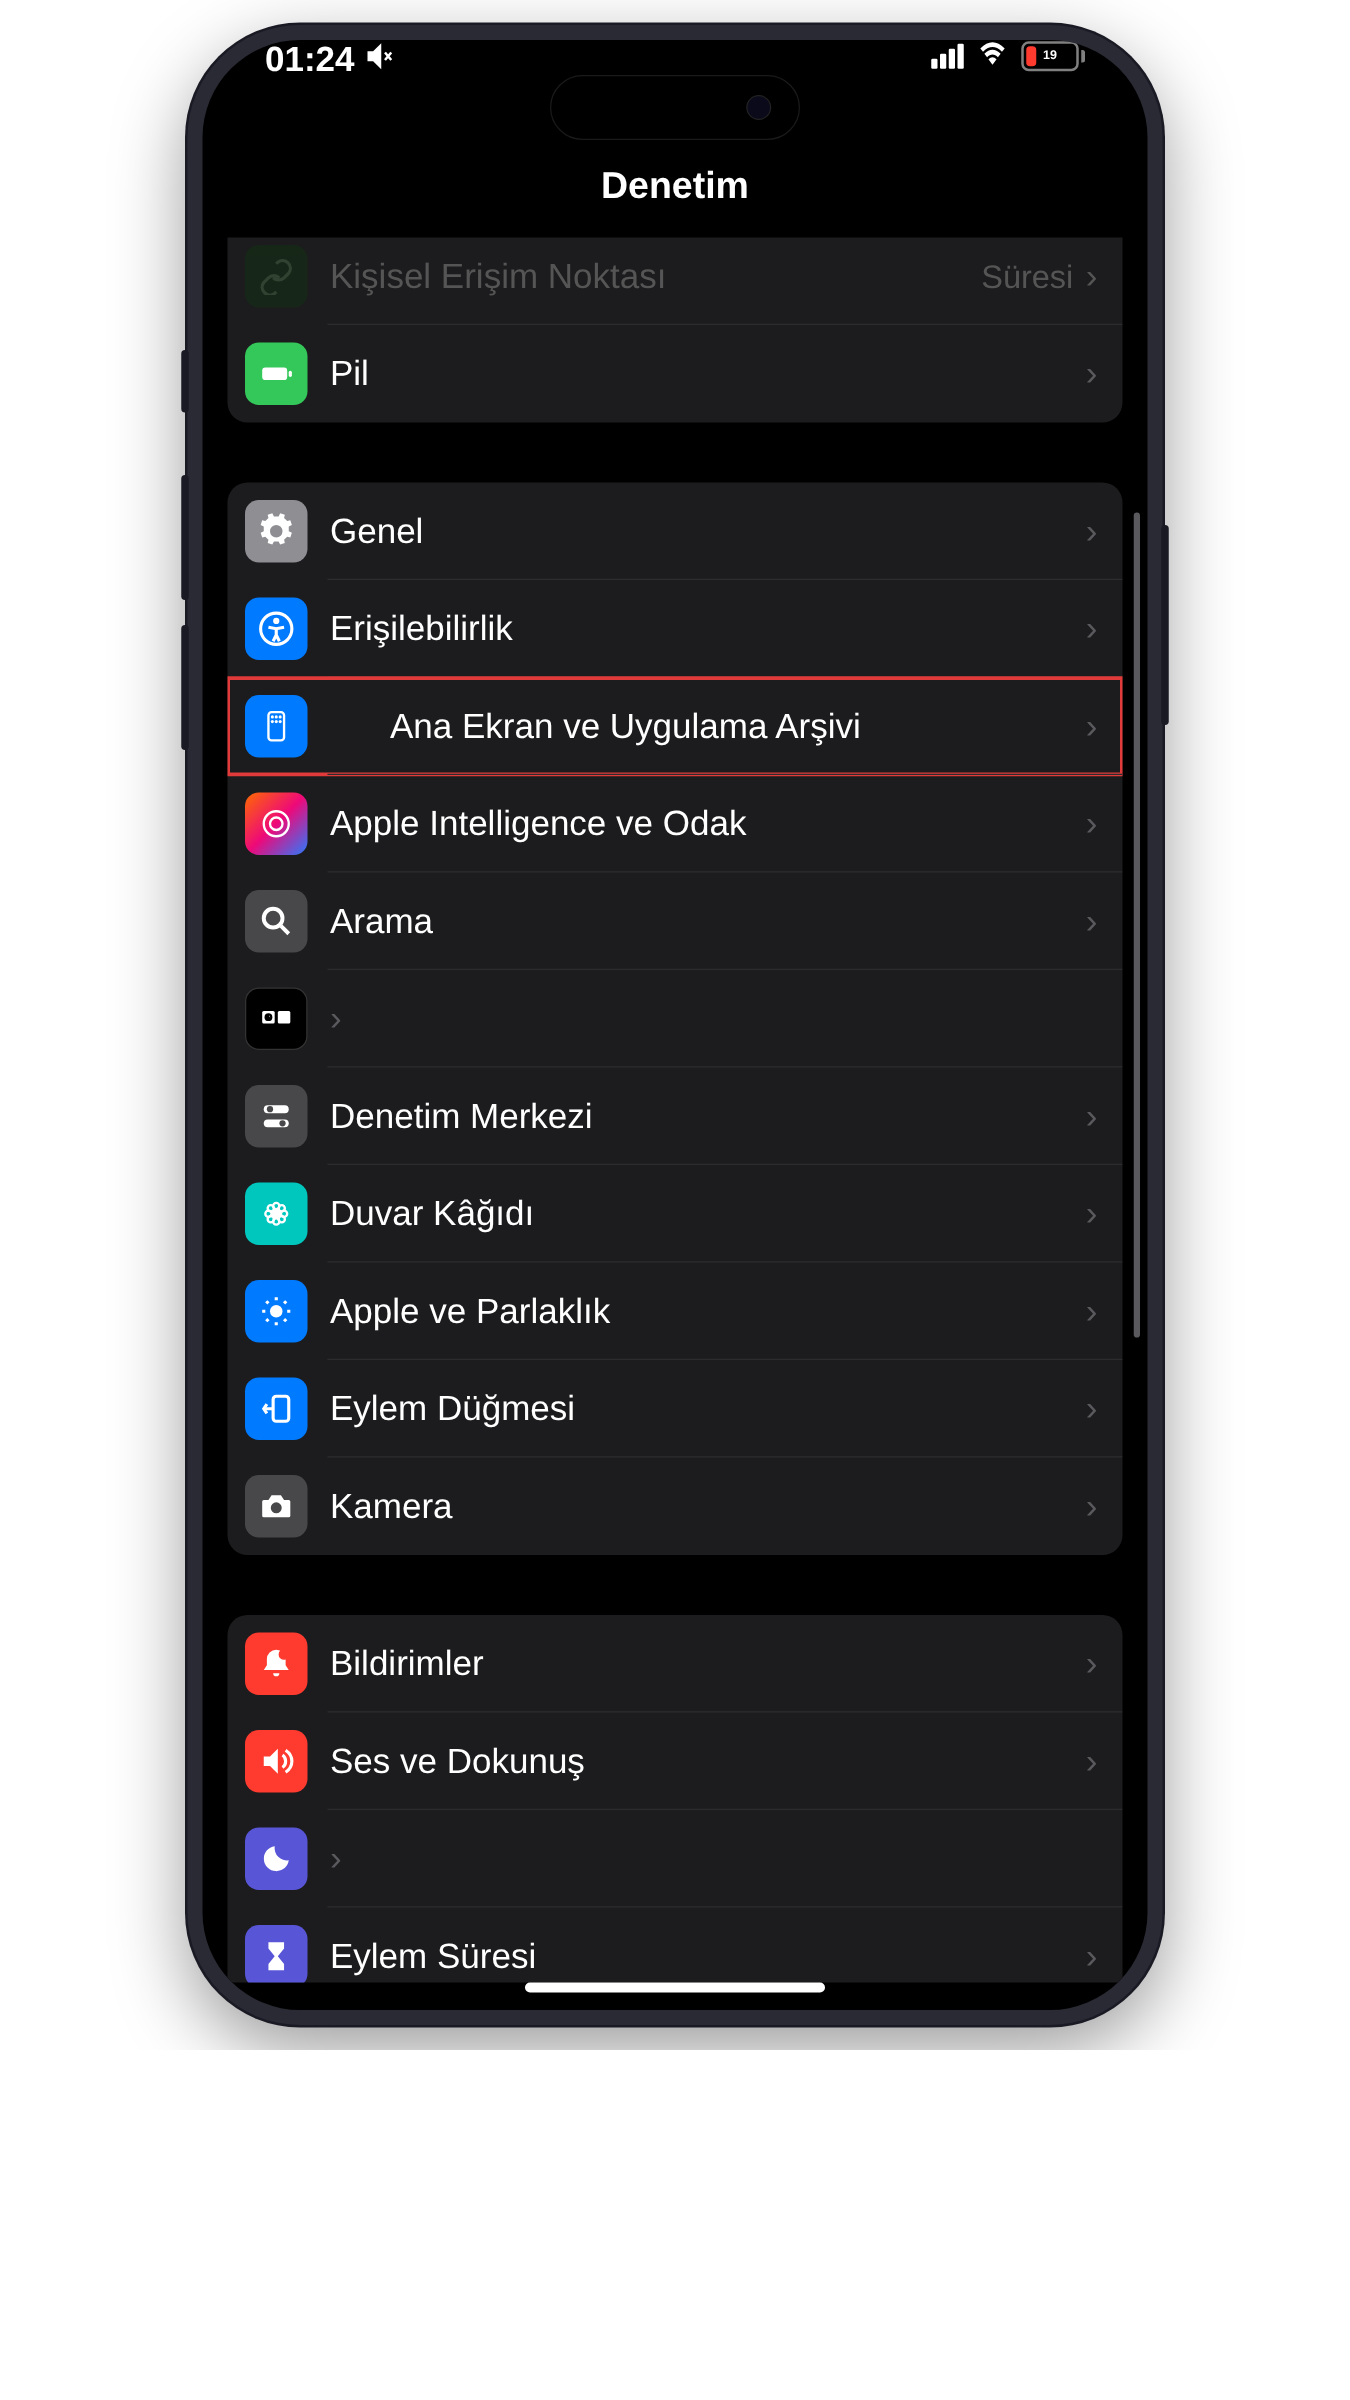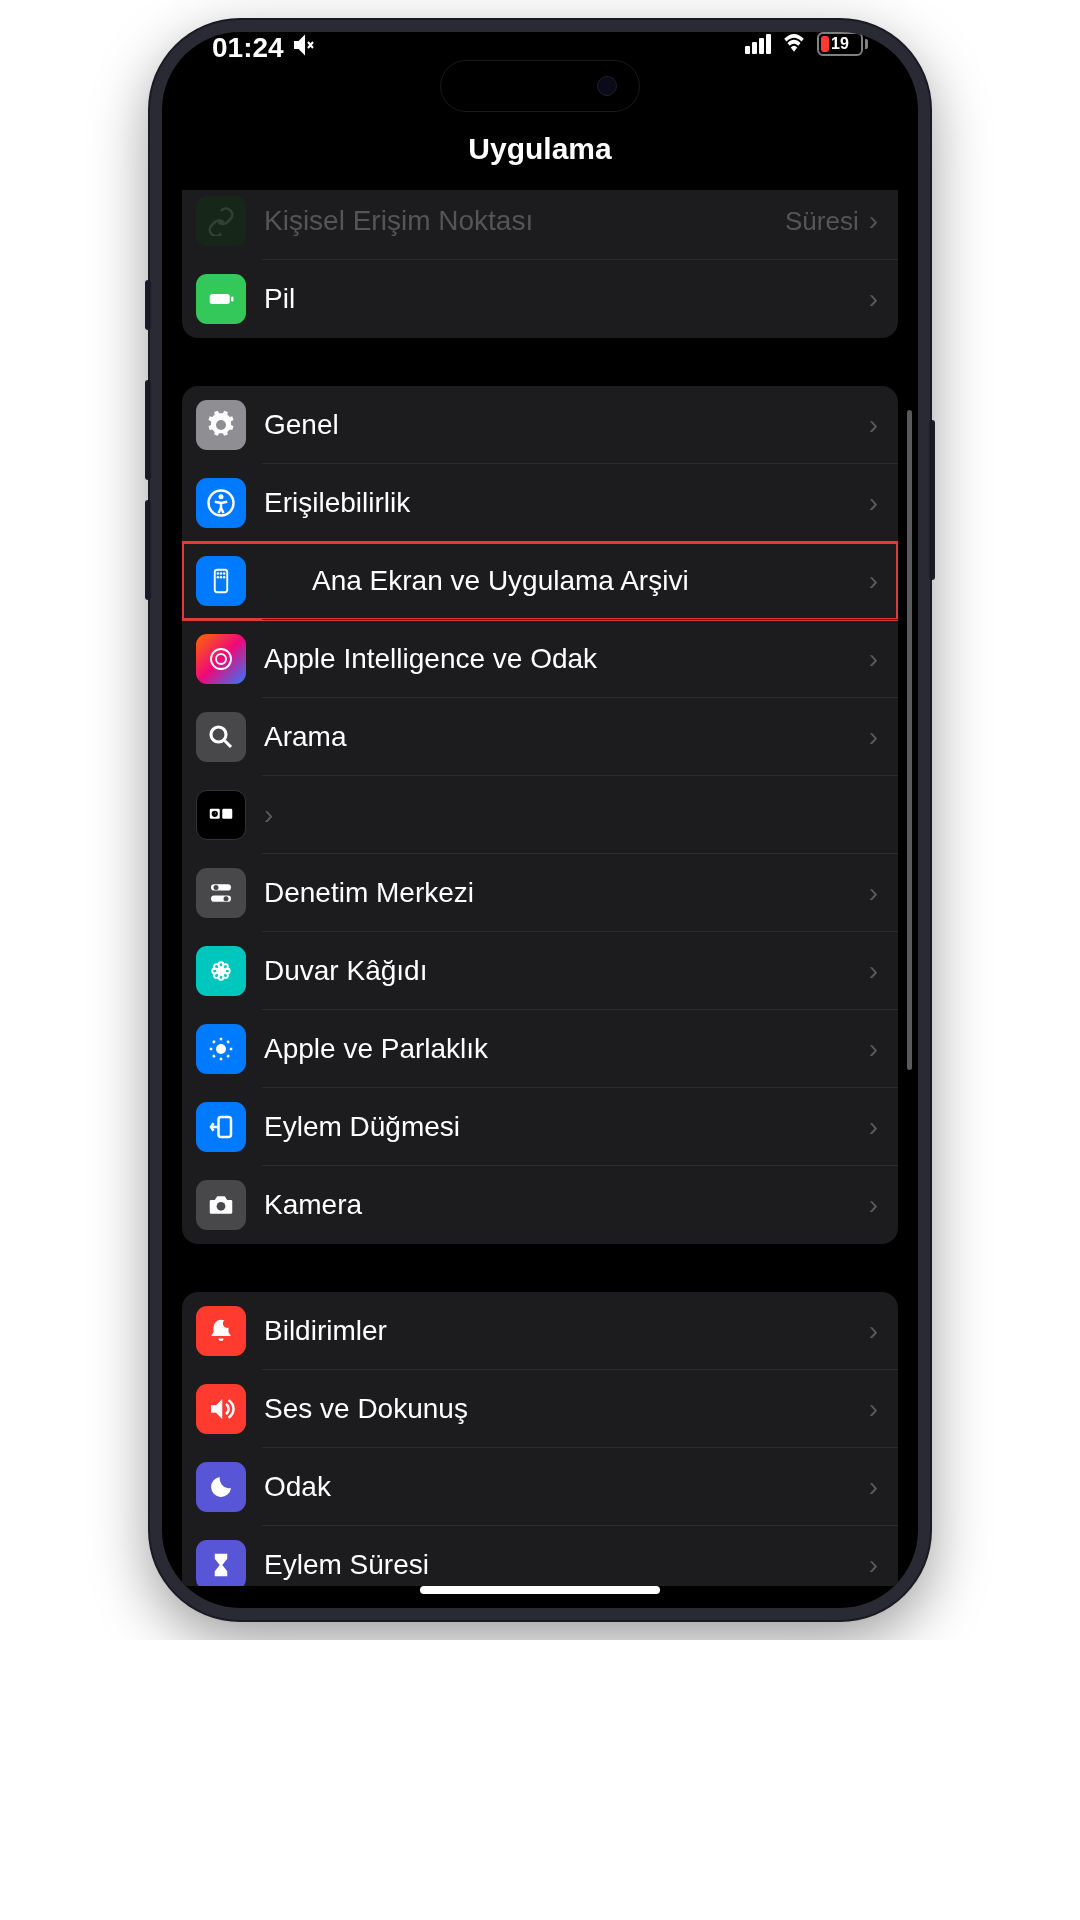--- a/index.html
+++ b/index.html
@@ -93,21 +93,21 @@
     }
     .battery-body {
       width: 46px;
       height: 24px;
       border: 2px solid rgba(255,255,255,0.5);
       border-radius: 6px;
       position: relative;
       display: flex;
       align-items: center;
       justify-content: center;
-      font-size: 16px;
+      font-size: 10px;
       font-weight: 600;
       color: #fff;
     }
     .battery-fill {
       position: absolute;
       left: 2px;
       top: 2px;
       bottom: 2px;
       width: 19%;
       background: #ff3b30;
@@ -265,21 +265,21 @@
         <div class="battery">
           <div class="battery-body">
             <div class="battery-fill"></div>
             <span class="battery-text">19</span>
           </div>
           <div class="battery-tip"></div>
         </div>
       </div>
     </div>
 
-    <div class="nav-title">Uygulama</div>
+    <div class="nav-title">Denetim</div>
 
     <div class="content">
       <div class="scroll-indicator"></div>
 
       <div class="section first">
         <div class="row dimmed">
           <div class="icon-box bg-dark-green">
             <svg viewBox="0 0 24 24">
                 <path d="M10 13a5 5 0 007 0l3-3a5 5 0 00-7-7l-1 1m2 9a5 5 0 00-7 0l-3 3a5 5 0 007 7l1-1" stroke="#5a8a5a" stroke-width="2" fill="none"></path>
               </svg>
@@ -452,21 +452,20 @@
           </div>
           <span class="row-label">Ses ve Dokunuş</span>
           <span class="chevron">›</span>
         </div>
         <div class="row">
           <div class="icon-box bg-indigo">
             <svg viewBox="0 0 24 24">
                 <path d="M20 13A8 8 0 0111 4a8 8 0 109 9z" fill="#fff"></path>
               </svg>
           </div>
-          <span class="row-label">Odak</span>
           <span class="chevron">›</span>
         </div>
         <div class="row">
           <div class="icon-box bg-indigo">
             <svg viewBox="0 0 24 24">
                 <path d="M7 3h10v4l-4 5 4 5v4H7v-4l4-5-4-5V3z" fill="#fff"></path>
               </svg>
           </div>
           <span class="row-label">Eylem Süresi</span>
           <span class="chevron">›</span>

